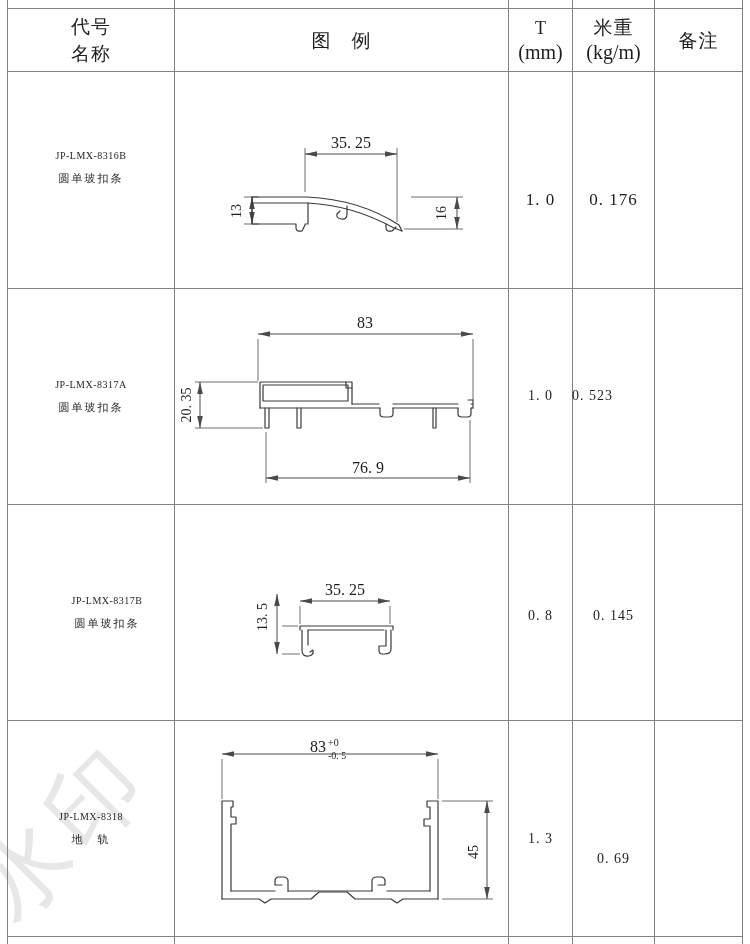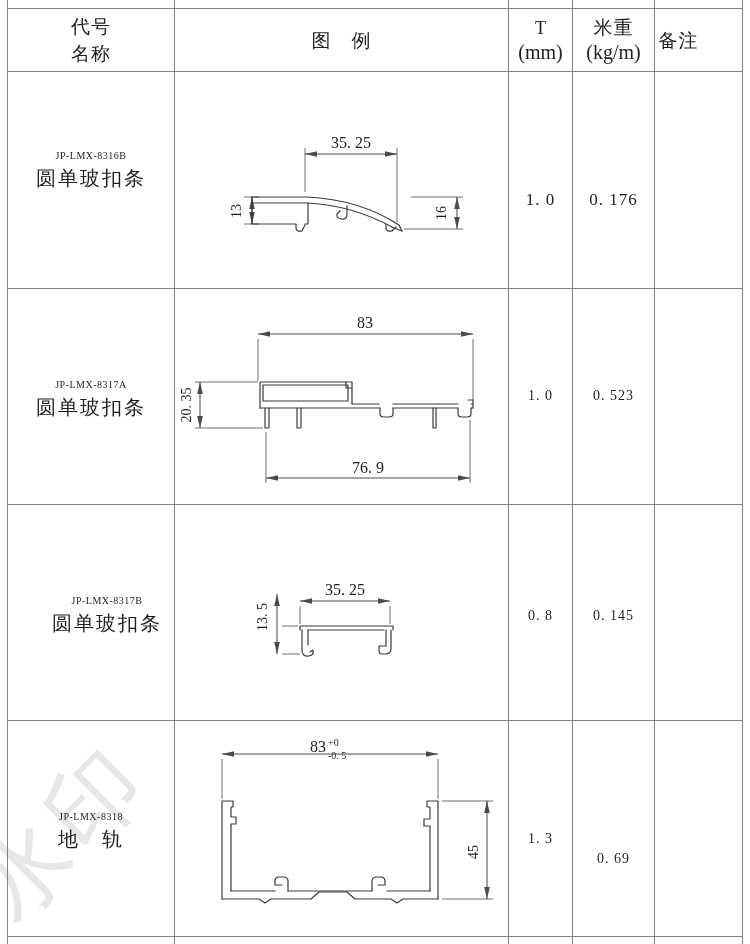--- a/index.html
+++ b/index.html
@@ -5,21 +5,21 @@
   html,body{margin:0;padding:0;background:#ffffff;}
   body{width:750px;height:944px;position:relative;overflow:hidden;
        font-family:"Liberation Serif","DejaVu Serif",serif;color:#1e1e1e;}
   .vline{position:absolute;top:0;bottom:0;width:1px;background:#828282;}
   .hline{position:absolute;left:7px;width:736px;height:1px;background:#828282;}
   .cell{position:absolute;display:flex;flex-direction:column;align-items:center;
         justify-content:center;text-align:center;}
   .hdr-big{font-size:19px;line-height:27px;letter-spacing:1px;}
   .hdr-small{font-size:20px;line-height:24px;}
   .name-code{font-size:10px;line-height:22px;letter-spacing:0.5px;}
-  .name-cn{font-size:20px;line-height:23px;letter-spacing:2px;}
+  .name-cn{font-size:11px;line-height:23px;letter-spacing:2px;}
   .val{position:absolute;text-align:center;letter-spacing:1px;}
   .val-lg{font-size:17px;}
   .val-sm{font-size:14px;}
   svg{position:absolute;overflow:visible;}
   .prof{fill:none;stroke:#3a3a3a;stroke-width:1.2;stroke-linejoin:round;stroke-linecap:round;}
   .dim{fill:none;stroke:#4a4a4a;stroke-width:1;}
   .ext{fill:none;stroke:#4a4a4a;stroke-width:0.8;}
   .dtx{font-family:"Liberation Serif","DejaVu Serif",serif;fill:#1e1e1e;font-size:16px;}
   .dtx-sm{font-size:14px;}
   .dtx-tol{font-size:10px;}
@@ -60,21 +60,21 @@
   <span>图　例</span>
 </div>
 <div class="cell" style="left:509px;top:9px;width:63px;height:62px">
   <span class="hdr-small" style="font-size:18px">T</span>
   <span class="hdr-small">(mm)</span>
 </div>
 <div class="cell" style="left:573px;top:9px;width:81px;height:62px">
   <span class="hdr-big" style="line-height:24px">米重</span>
   <span class="hdr-small">(kg/m)</span>
 </div>
-<div class="cell hdr-big" style="left:635px;top:9px;width:87px;height:62px">
+<div class="cell hdr-big" style="left:655px;top:9px;width:87px;height:62px">
   <span>备注</span>
 </div>
 
 <div class="cell" style="left:8px;top:72px;width:166px;height:190px">
   <span class="name-code">JP-LMX-8316B</span>
   <span class="name-cn">圆单玻扣条</span>
 </div>
 <svg style="left:175px;top:72px" width="333" height="215" viewBox="0 0 333 215">
 
   <line class="dim" x1="130" y1="82" x2="222" y2="82" marker-start="url(#arr)" marker-end="url(#arr)"></line>
@@ -115,21 +115,21 @@
   <path class="prof" d="M85,93 H177 V115 M85,93 V119"></path>
   <path class="prof" d="M88,96 H173 V112 H88 Z"></path>
   <path class="prof" d="M177,99 H171 V93"></path>
   <path class="prof" d="M177,115 H204 M218,115 H283 M296,115 H298 M298,119 V111 H293"></path>
   <path class="prof" d="M85,119 H205 M218,119 H283 M296,119 H298"></path>
   <path class="prof" d="M90,119 V139 H94 V119 M122,119 V139 H126 V119 M258,119 V139 H261 V119"></path>
   <path class="prof" d="M205,119 V125 Q205,128 209,128 H214 Q218,128 218,125 V119"></path>
   <path class="prof" d="M283,119 V125 Q283,128 287,128 H292 Q296,128 296,125 V119"></path>
 </svg>
 <div class="val val-sm" style="left:509px;top:388px;width:63px">1. 0</div>
-<div class="val val-sm" style="left:573px;top:388px;width:81px">0. 523</div>
+<div class="val val-sm" style="left:552px;top:388px;width:81px">0. 523</div>
 <div class="val val-sm" style="left:655px;top:388px;width:87px"></div>
 
 <div class="cell" style="left:24px;top:505px;width:166px;height:214px">
   <span class="name-code">JP-LMX-8317B</span>
   <span class="name-cn">圆单玻扣条</span>
 </div>
 <svg style="left:175px;top:505px" width="333" height="214" viewBox="0 0 333 214">
   <line class="dim" x1="125" y1="96" x2="215" y2="96" marker-start="url(#arr)" marker-end="url(#arr)"></line>
   <path class="ext" d="M125,101 V119 M215,101 V119"></path>
   <text class="dtx" x="170" y="90" text-anchor="middle">35. 25</text>

